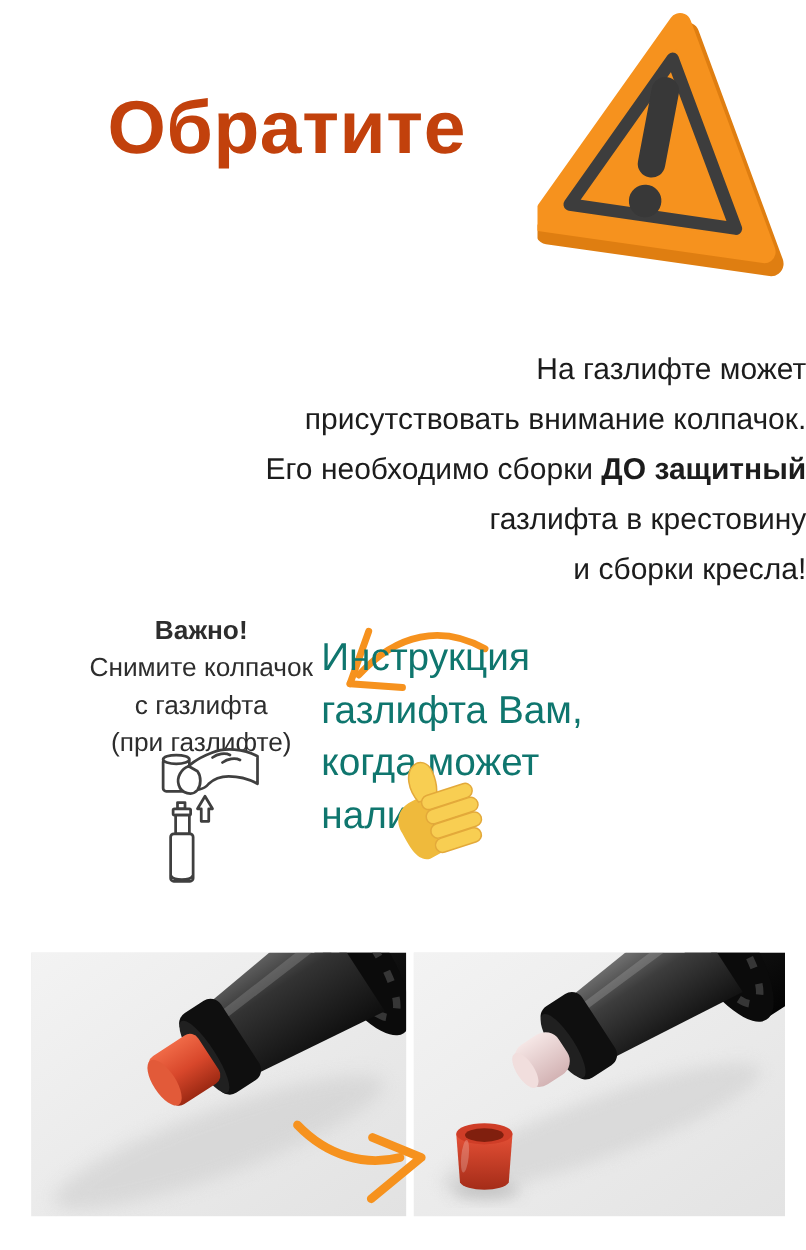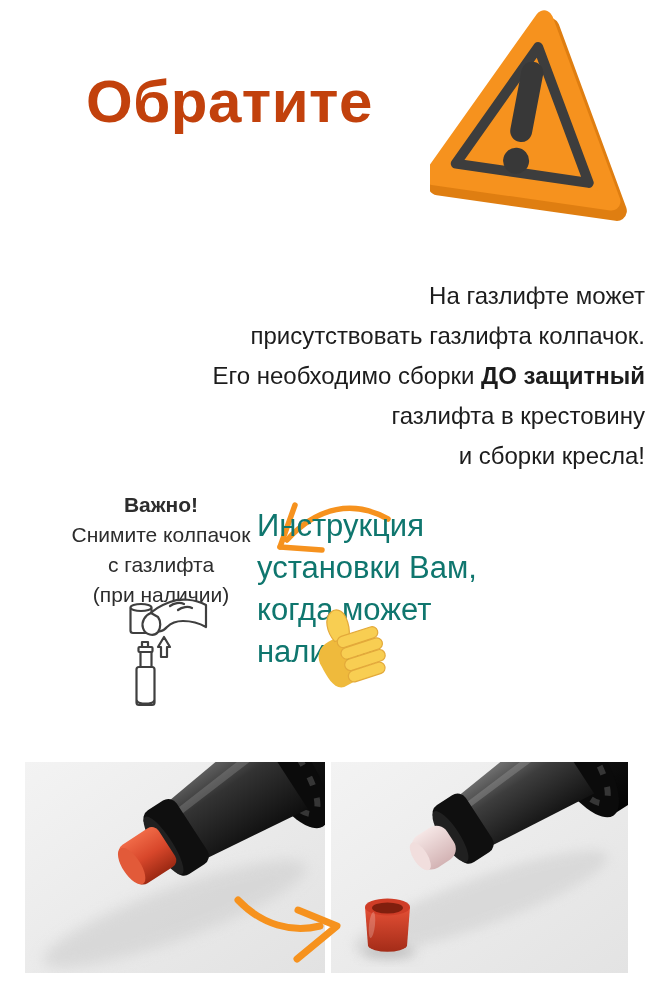--- a/index.html
+++ b/index.html
@@ -62,31 +62,31 @@
 
     <polygon points="103,37 29,159 163,169" fill="none" stroke="#3D3D3D" stroke-width="10" stroke-linejoin="round"></polygon>
 
     <line x1="99" y1="63" x2="92" y2="122" stroke="#383838" stroke-width="22" stroke-linecap="round"></line>
     <circle cx="89" cy="152" r="13" fill="#383838"></circle>
   </g>
 </svg>
 
 <p class="abs notice">
   <span class="line">На газлифте может</span>
-  <span class="line">присутствовать газлифта колпачок.</span>
+  <span class="line">присутствовать внимание колпачок.</span>
   <span class="line"><span style="display:inline">Его необходимо сборки </span><span class="b" style="display:inline">ДО защитный</span></span>
   <span class="line">газлифта в крестовину</span>
   <span class="line">и сборки кресла!</span>
 </p>
 
 <div class="abs important">
   <div class="imp-title">Важно!</div>
   <div>Снимите колпачок</div>
   <div>с газлифта</div>
-  <div>(при наличии)</div>
+  <div>(при газлифте)</div>
 </div>
 
 <svg class="abs hand-svg" width="100" height="122" viewBox="0 0 100 122">
   <g fill="#ffffff" stroke="#3f3f3f" stroke-width="2.2" stroke-linejoin="round" stroke-linecap="round">
 
     <rect x="12.5" y="11" width="21" height="26" rx="2.5"></rect>
     <ellipse cx="23" cy="11.5" rx="10.5" ry="3.5"></ellipse>
 
     <path d="M88,9 C77,3 62,2 52,6 C44,9 36,13 31,19 C27,24 28,31 33,34 C38,37 45,36 49,31 C53,27 59,25 65,25 C73,25 81,27 88,31 Z"></path>
     <path d="M33,17 C27,19 23,26 25,32 C27,39 36,41 40,36 C43,32 43,25 40,21 Z"></path>
@@ -106,21 +106,21 @@
 <svg class="abs arrow-left-svg" width="135" height="72" viewBox="0 0 135 72">
   <g fill="none" stroke="#F6921E" stroke-width="5.5" stroke-linecap="round">
     <path d="M128,27 C94,8 58,14 27,48"></path>
     <path d="M35,13 L20,55"></path>
     <path d="M20,55 L62,58"></path>
   </g>
 </svg>
 
 <div class="abs instruction">
   <span>Инструкция</span>
-  <span>установки Вам,</span>
+  <span>газлифта Вам,</span>
   <span>когда может</span>
   <span>наличии</span>
 </div>
 
 <svg class="abs thumb-svg" width="84" height="92" viewBox="0 0 84 92">
   <g transform="rotate(-18 42 46)">
     <path d="M12,54 C9,43 15,34 26,32 L38,30 L38,78 L27,80 C17,80 14,66 12,54 Z" fill="#EFBA3C"></path>
     <path d="M32,34 C27,22 29,9 37,5 C43,2 49,6 50,14 C51,23 49,30 47,34 Z" fill="#F8CE52" stroke="#E3A93A" stroke-width="1.2"></path>
     <g fill="#F8CE52" stroke="#E3A93A" stroke-width="1.2">
       <rect x="34" y="31" width="42" height="11.5" rx="5.7"></rect>

